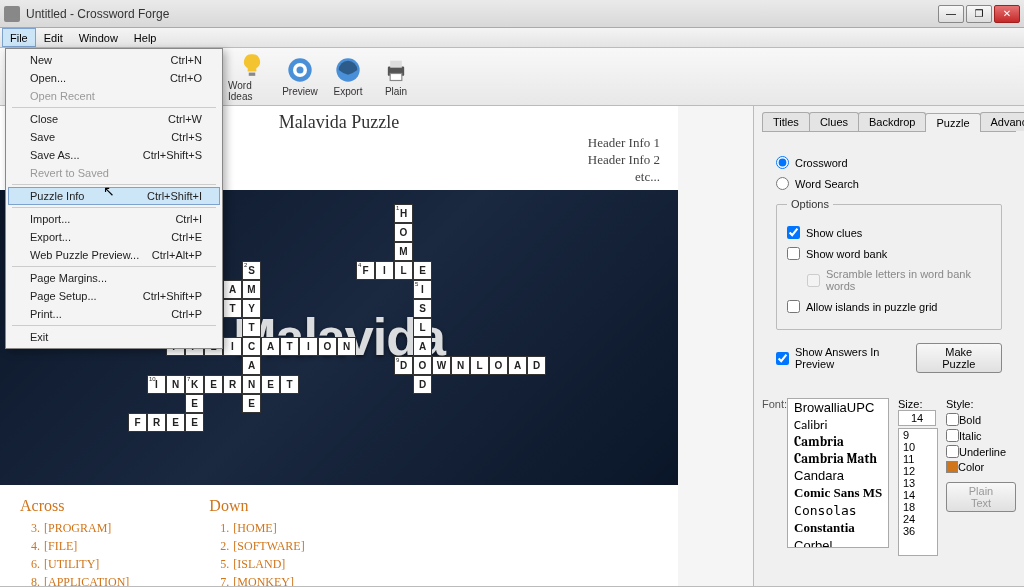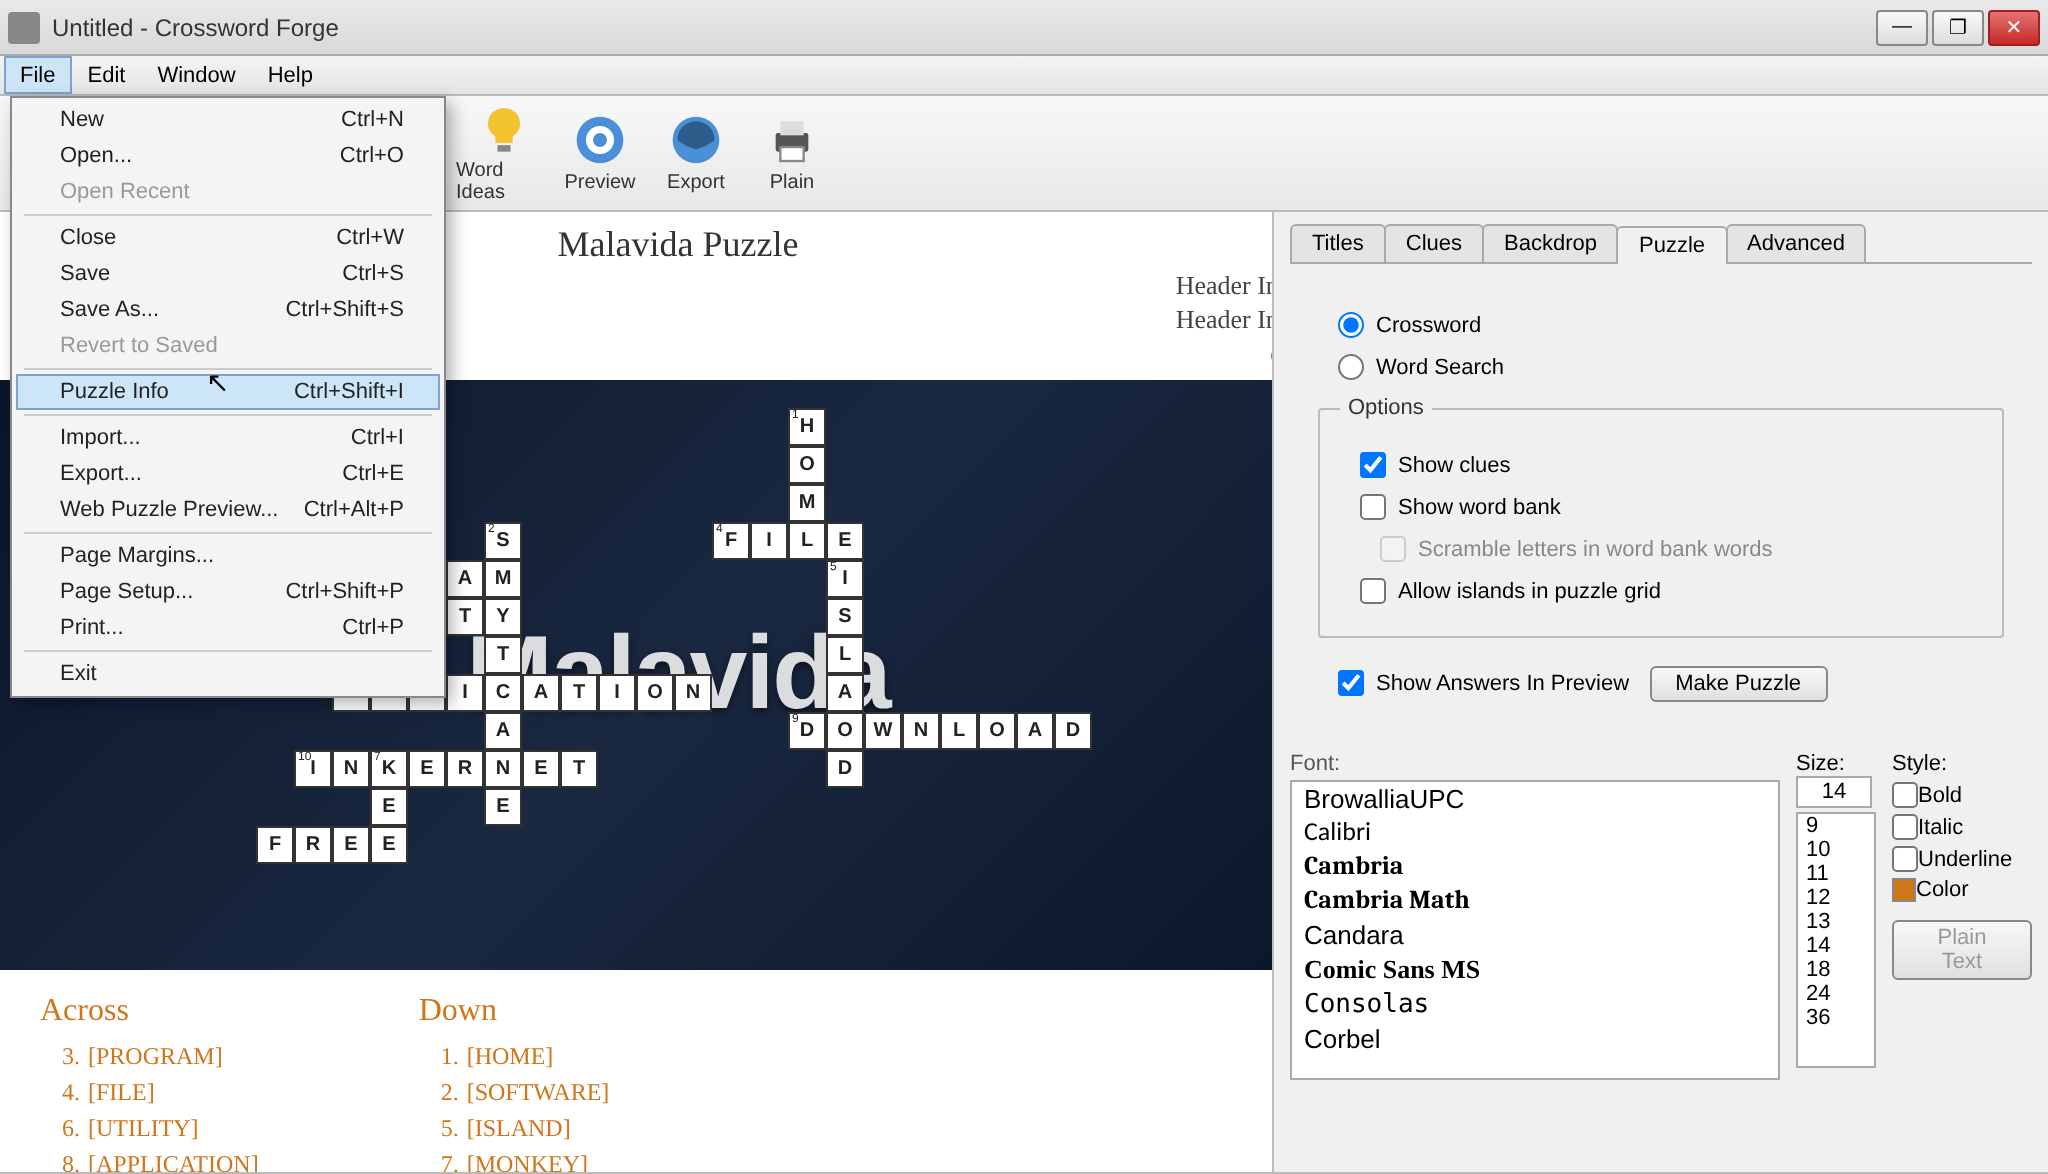--- a/index.html
+++ b/index.html
@@ -30,34 +30,34 @@
 .grid-area { background: linear-gradient(135deg,#0a1628,#1a2840,#0a1628); height: 295px; position: relative; margin: 0; overflow: hidden; }
 .watermark { position: absolute; left: 50%; top: 50%; transform: translate(-50%,-50%); font-size: 52px; font-weight: bold; color: rgba(255,255,255,0.85); letter-spacing: -1px; font-family: Arial, sans-serif; text-shadow: 0 2px 4px rgba(0,0,0,0.5); }
 .cell { position: absolute; width: 19px; height: 19px; background: white; border: 1px solid #333; display: flex; align-items: center; justify-content: center; font-size: 10px; font-weight: bold; color: #222; }
 .cell .num { position: absolute; top: 0; left: 1px; font-size: 6px; font-weight: normal; }
 
 .clues { display: flex; padding: 12px 20px; gap: 80px; font-family: 'Comic Sans MS', cursive; }
 .clue-col .clue-head { color: #d1751a; font-size: 16px; margin-bottom: 4px; }
 .clue-row { color: #d1751a; font-size: 12px; line-height: 1.5; }
 .clue-row .cn { display: inline-block; width: 20px; text-align: right; margin-right: 4px; }
 
-.right-panel { width: 388px; background: #f0f0f0; border-left: 1px solid #bbb; padding: 6px 8px; display: flex; flex-direction: column; }
+.right-panel { width: 271px; background: #f0f0f0; border-left: 1px solid #bbb; padding: 6px 8px; display: flex; flex-direction: column; }
 .tabs { display: flex; border-bottom: 1px solid #aaa; margin-bottom: 8px; }
 .tab { padding: 3px 10px; border: 1px solid #aaa; border-bottom: none; background: #e4e4e4; margin-right: -1px; cursor: pointer; border-radius: 3px 3px 0 0; font-size: 11px; }
 .tab.active { background: #f0f0f0; position: relative; top: 1px; }
 .puzzle-opts { padding: 8px 14px; }
-.radio-row, .check-row { display: flex; align-items: center; gap: 6px; margin: 8px 10px; font-size: 11px; }
+.radio-row, .check-row { display: flex; align-items: center; gap: 6px; margin: 8px 0; font-size: 11px; }
 .fieldset { border: 1px solid #bbb; border-radius: 2px; padding: 8px 10px; margin: 8px 0; }
 .fieldset legend { font-size: 11px; padding: 0 4px; color: #333; }
 .indent { margin-left: 20px; color: #888; }
 .row-between { display: flex; justify-content: flex-start; align-items: center; margin: 6px 0; }
 .btn { background: linear-gradient(#f8f8f8,#e0e0e0); border: 1px solid #888; border-radius: 3px; padding: 2px 12px; cursor: pointer; font-size: 11px; }
 
 .font-section { display: flex; gap: 8px; margin-top: 6px; flex: 1; }
-.font-col { flex: 1; display: flex; flex-direction: column; }
+.font-col { flex: 1; display: flex; flex-direction: row; }
 .font-col label { font-size: 11px; color: #555; margin-bottom: 2px; }
 .font-list { border: 1px solid #aaa; background: white; height: 150px; overflow-y: scroll; }
 .font-item { padding: 1px 6px; font-size: 13px; cursor: pointer; }
 .size-col { width: 40px; display: flex; flex-direction: column; }
 .size-input { width: 38px; text-align: center; border: 1px solid #aaa; padding: 1px; font-size: 11px; margin-bottom: 2px; }
 .size-list { border: 1px solid #aaa; background: white; height: 128px; overflow-y: auto; font-size: 11px; }
 .size-item { padding: 0 4px; cursor: pointer; }
 .style-col { width: 70px; display: flex; flex-direction: column; gap: 3px; font-size: 11px; }
 .style-row { display: flex; align-items: center; gap: 0; }
 .color-sw { width: 12px; height: 12px; background: #d1751a; border: 1px solid #888; }
@@ -282,20 +282,21 @@
       <div class="font-col">
         <label>Font:</label>
         <div class="font-list" id="font-list">
             <div class="font-item" style="font-family: sans-serif;">BrowalliaUPC</div>
             <div class="font-item" style="font-family: Calibri, sans-serif;">Calibri</div>
             <div class="font-item" style="font-family: Cambria, serif; font-weight: bold;">Cambria</div>
             <div class="font-item" style="font-family: Cambria, serif; font-weight: bold;">Cambria Math</div>
             <div class="font-item" style="font-family: Candara, sans-serif;">Candara</div>
             <div class="font-item" style="font-family: &quot;Comic Sans MS&quot;, cursive; font-weight: bold;">Comic Sans MS</div>
             <div class="font-item" style="font-family: Consolas, monospace;">Consolas</div>
+            <div class="font-item" style="font-family: Constantia, serif; font-weight: bold;">Constantia</div>
             <div class="font-item" style="font-family: Corbel, sans-serif;">Corbel</div>
           </div>
       </div>
       <div class="size-col">
         <label>Size:</label>
         <input class="size-input" value="14" style="">
         <div class="size-list" id="size-list">
             <div class="size-item">9</div>
             <div class="size-item">10</div>
             <div class="size-item">11</div>

